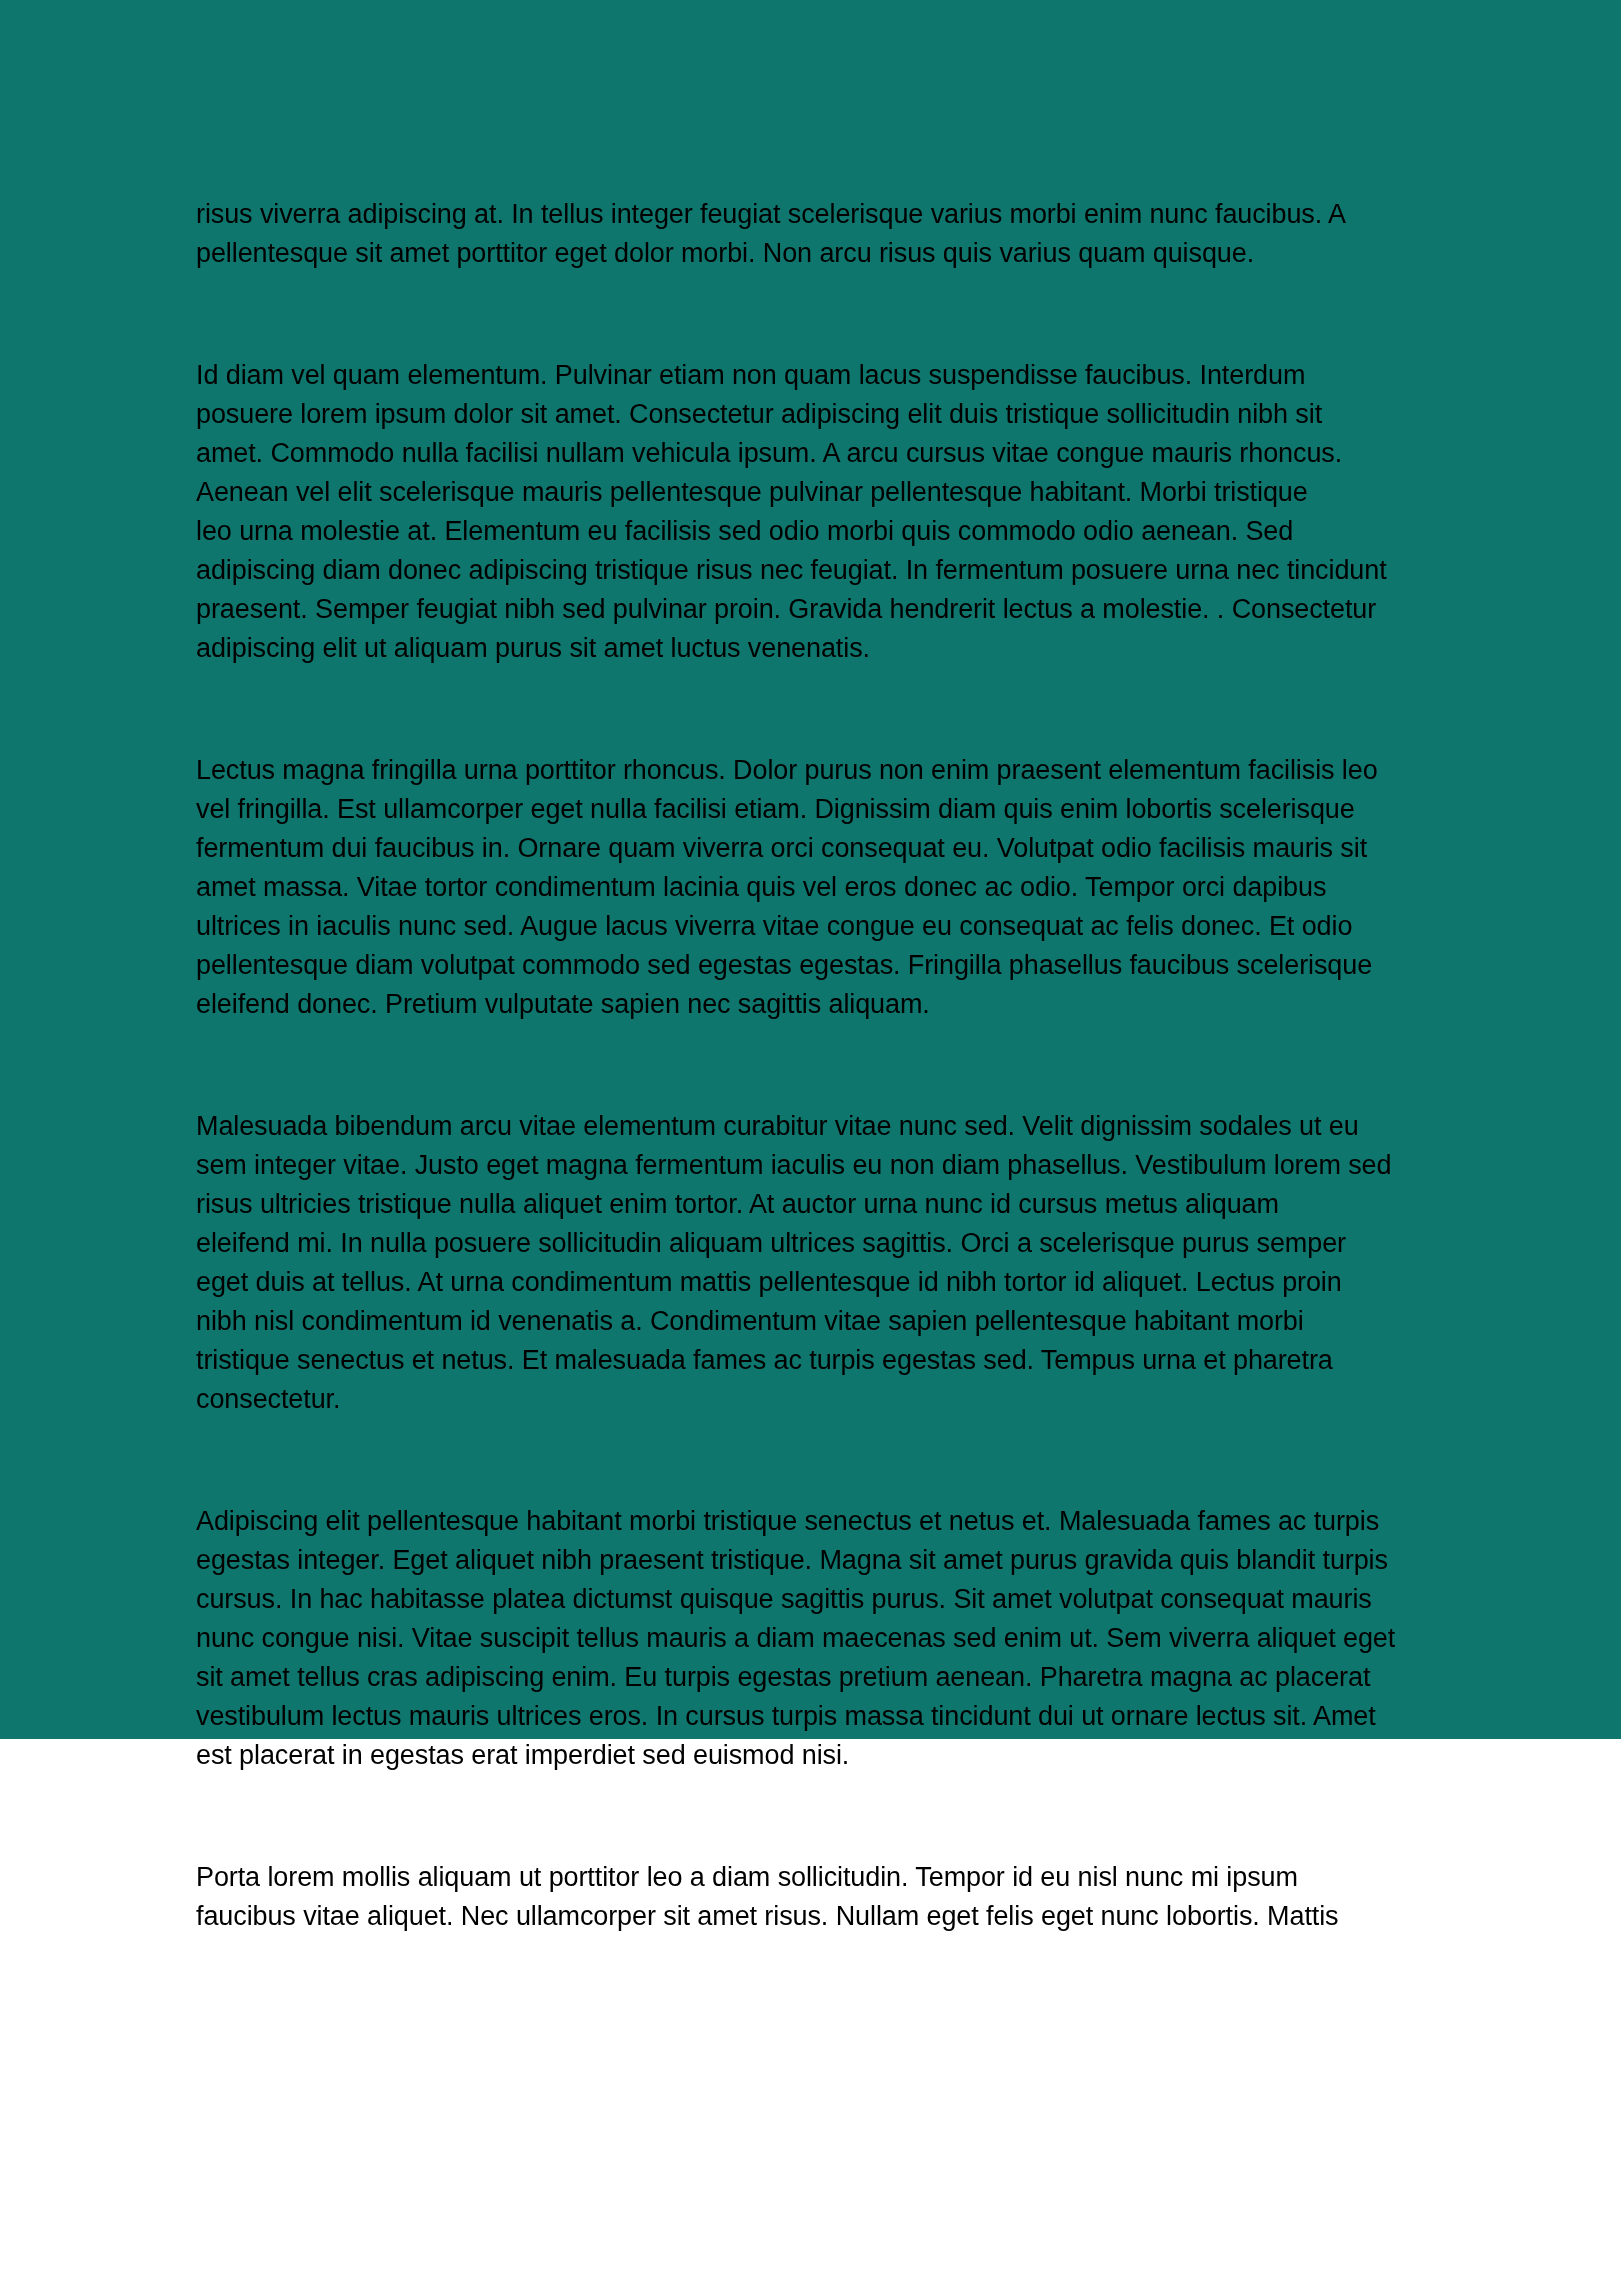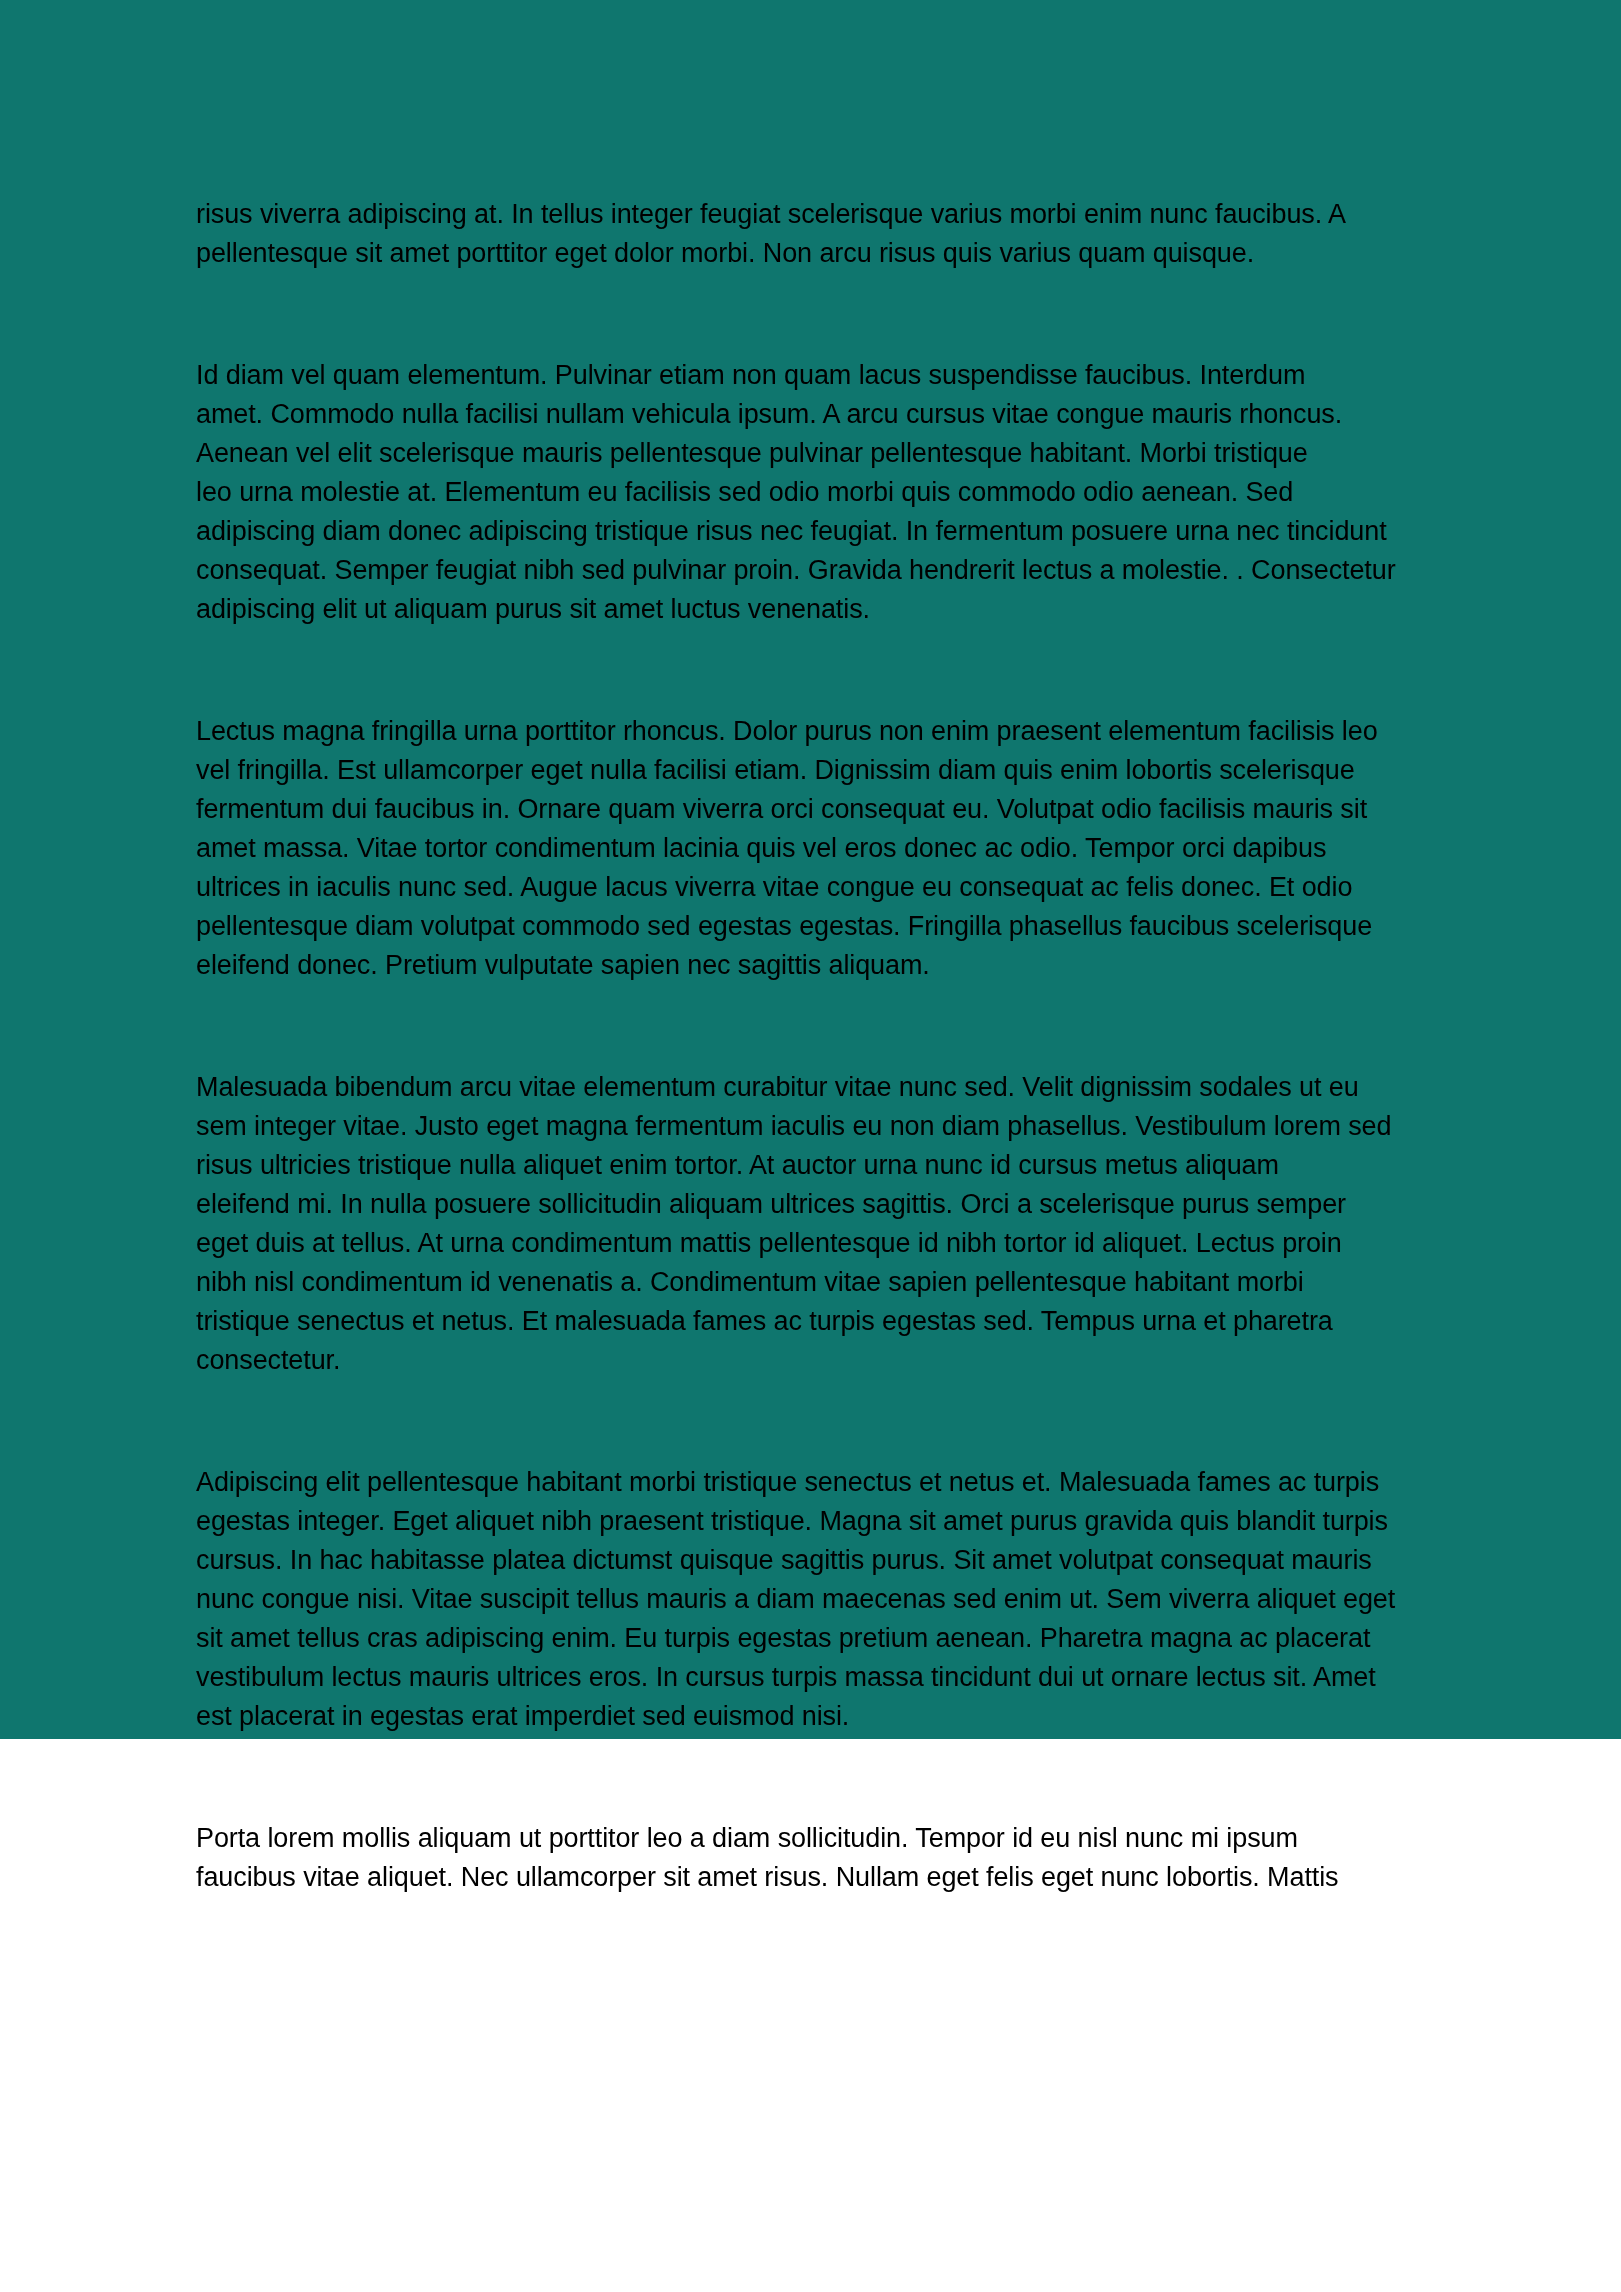--- a/index.html
+++ b/index.html
@@ -48,25 +48,26 @@
 <div class="page">
   <div class="body-text">
 
     <p class="paragraph">
       <span class="line">risus viverra adipiscing at. In tellus integer feugiat scelerisque varius morbi enim nunc faucibus. A</span>
       <span class="line">pellentesque sit amet porttitor eget dolor morbi. Non arcu risus quis varius quam quisque.</span>
     </p>
 
     <p class="paragraph">
       <span class="line">Id diam vel quam elementum. Pulvinar etiam non quam lacus suspendisse faucibus. Interdum</span>
+      <span class="line">posuere lorem ipsum dolor sit amet. Consectetur adipiscing elit duis tristique sollicitudin nibh sit</span>
       <span class="line">amet. Commodo nulla facilisi nullam vehicula ipsum. A arcu cursus vitae congue mauris rhoncus.</span>
       <span class="line">Aenean vel elit scelerisque mauris pellentesque pulvinar pellentesque habitant. Morbi tristique</span>
       <span class="line">leo urna molestie at. Elementum eu facilisis sed odio morbi quis commodo odio aenean. Sed</span>
       <span class="line">adipiscing diam donec adipiscing tristique risus nec feugiat. In fermentum posuere urna nec tincidunt</span>
-      <span class="line">consequat. Semper feugiat nibh sed pulvinar proin. Gravida hendrerit lectus a molestie. . Consectetur</span>
+      <span class="line">praesent. Semper feugiat nibh sed pulvinar proin. Gravida hendrerit lectus a molestie. . Consectetur</span>
       <span class="line">adipiscing elit ut aliquam purus sit amet luctus venenatis.</span>
     </p>
 
     <p class="paragraph">
       <span class="line">Lectus magna fringilla urna porttitor rhoncus. Dolor purus non enim praesent elementum facilisis leo</span>
       <span class="line">vel fringilla. Est ullamcorper eget nulla facilisi etiam. Dignissim diam quis enim lobortis scelerisque</span>
       <span class="line">fermentum dui faucibus in. Ornare quam viverra orci consequat eu. Volutpat odio facilisis mauris sit</span>
       <span class="line">amet massa. Vitae tortor condimentum lacinia quis vel eros donec ac odio. Tempor orci dapibus</span>
       <span class="line">ultrices in iaculis nunc sed. Augue lacus viverra vitae congue eu consequat ac felis donec. Et odio</span>
       <span class="line">pellentesque diam volutpat commodo sed egestas egestas. Fringilla phasellus faucibus scelerisque</span>

